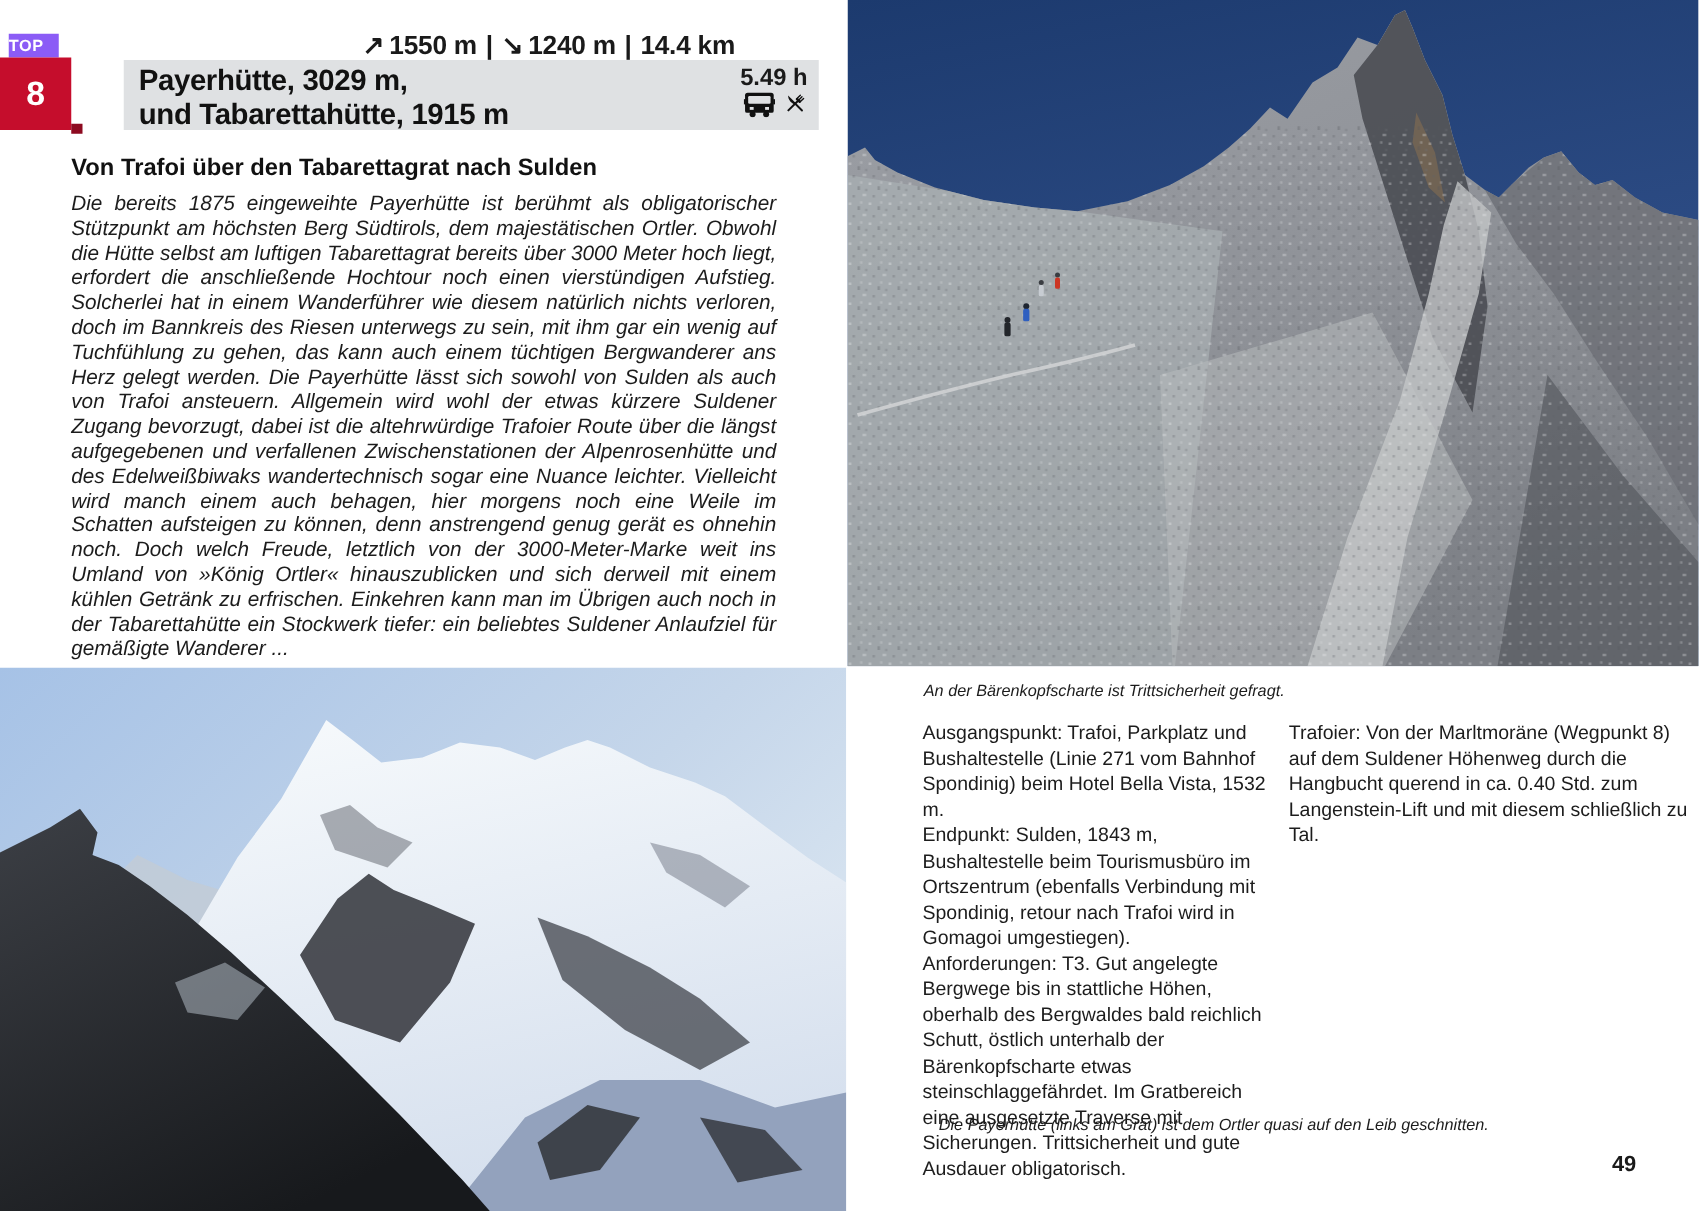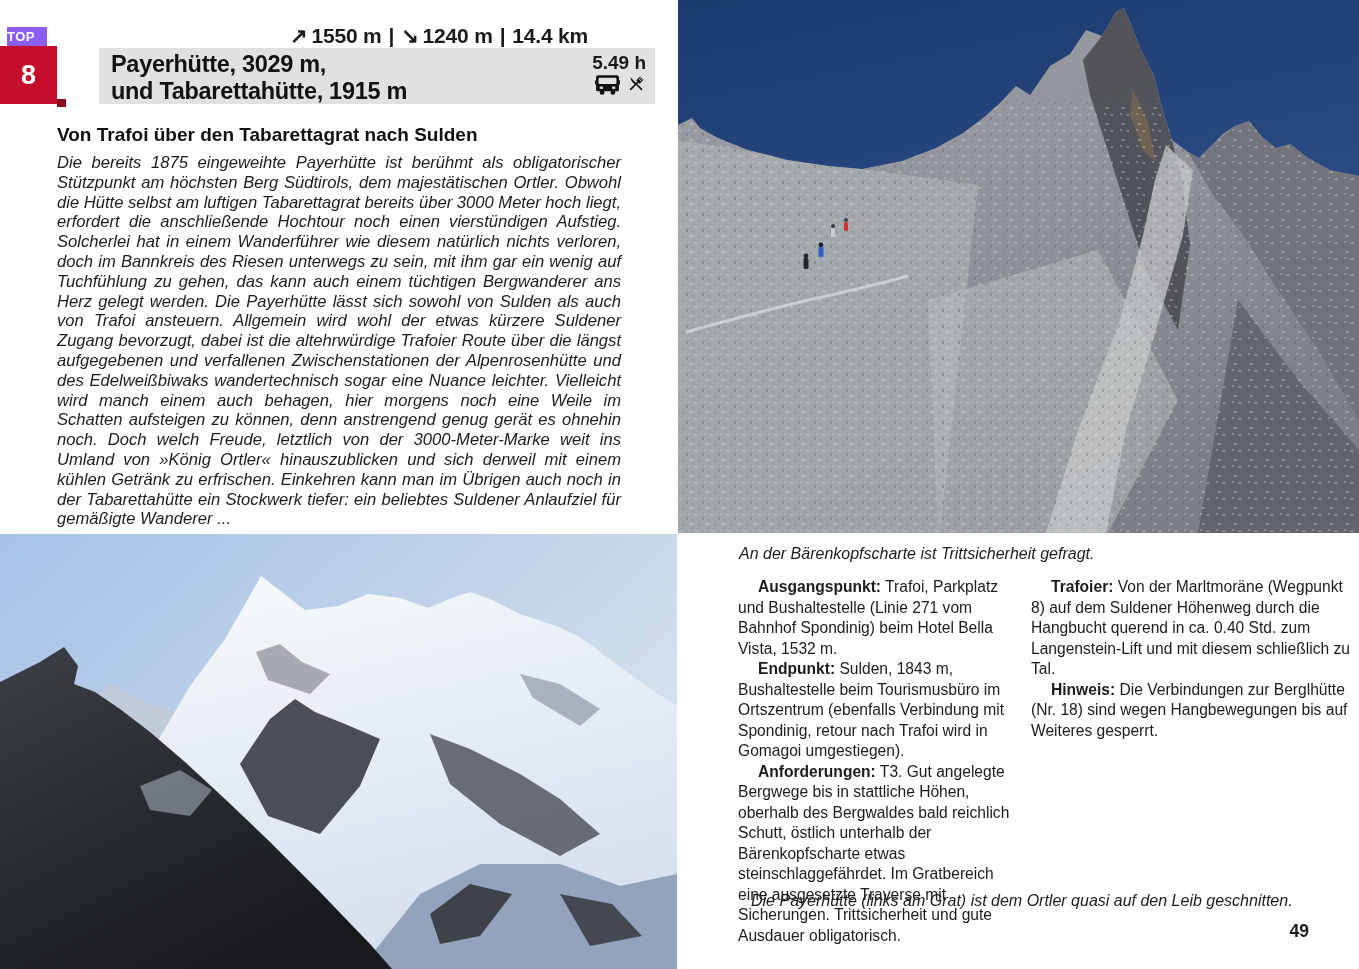--- a/index.html
+++ b/index.html
@@ -28,29 +28,29 @@
   .article{position:absolute;left:57px;top:124px;width:564px;}
   .article h2{margin:0 0 7px 0;font-size:19px;font-weight:bold;color:#111;}
   .article .body{font-style:italic;font-size:16.6px;line-height:19.8px;text-align:justify;color:#1c1c1c;}
 
   
   .photo-main{position:absolute;left:678px;top:0;width:681px;height:533px;}
   .photo-secondary{position:absolute;left:0;top:534px;width:677px;height:435px;}
   .photo-main svg,.photo-secondary svg{display:block;width:100%;height:100%;}
 
   
-  .caption{position:absolute;font-style:italic;font-size:16px;color:#1c1c1c;white-space:nowrap;}
+  .caption{position:absolute;font-style:italic;font-size:13px;color:#1c1c1c;white-space:nowrap;}
   .caption-main{left:739px;top:545px;}
   .caption-bottom{left:739px;top:892px;margin-left:12px;}
 
   .info-col{position:absolute;top:577px;font-size:15.6px;line-height:20.5px;color:#1c1c1c;}
   .info-col-left{left:738px;width:280px;}
   .info-col-right{left:1031px;width:326px;}
   .info-entry{margin:0;}
-  .info-label{font-weight:bold;margin-left:20px;}
+  .info-label{font-weight:normal;}
 
   .page-number{position:absolute;right:50px;top:921px;font-size:17.5px;font-weight:bold;}
 </style>
 </head>
 <body>
 
 <div class="page">
 
   <div class="stats-line">
     <span class="arr">↗</span><span>1550 m</span><span class="sep">|</span><span class="arr">↘</span><span>1240 m</span><span class="sep">|</span><span>14.4 km</span>
@@ -198,18 +198,17 @@
   <div class="caption caption-main">An der Bärenkopfscharte ist Trittsicherheit gefragt.</div>
   <div class="caption caption-bottom">Die Payerhütte (links am Grat) ist dem Ortler quasi auf den Leib geschnitten.</div>
 
   <div class="info-col info-col-left">
       <p class="info-entry"><b class="info-label">Ausgangspunkt:</b> Trafoi, Parkplatz und Bushaltestelle (Linie 271 vom Bahnhof Spondinig) beim Hotel Bella Vista, 1532 m.</p>
       <p class="info-entry"><b class="info-label">Endpunkt:</b> Sulden, 1843 m, Bushaltestelle beim Tourismusbüro im Ortszentrum (ebenfalls Verbindung mit Spondinig, retour nach Trafoi wird in Gomagoi umgestiegen).</p>
       <p class="info-entry"><b class="info-label">Anforderungen:</b> T3. Gut angelegte Bergwege bis in stattliche Höhen, oberhalb des Bergwaldes bald reichlich Schutt, östlich unterhalb der Bärenkopfscharte etwas steinschlaggefährdet. Im Gratbereich eine ausgesetzte Traverse mit Sicherungen. Trittsicherheit und gute Ausdauer obligatorisch.</p>
     </div>
   <div class="info-col info-col-right">
       <p class="info-entry"><b class="info-label">Trafoier:</b> Von der Marltmoräne (Wegpunkt 8) auf dem Suldener Höhenweg durch die Hangbucht querend in ca. 0.40 Std. zum Langenstein-Lift und mit diesem schließlich zu Tal.</p>
-      <p class="info-entry"><b class="info-label">Hinweis:</b> Die Verbindungen zur Berglhütte (Nr. 18) sind wegen Hangbewegungen bis auf Weiteres gesperrt.</p>
     </div>
 
   <div class="page-number">49</div>
 
 </div>
 
 </body></html>

